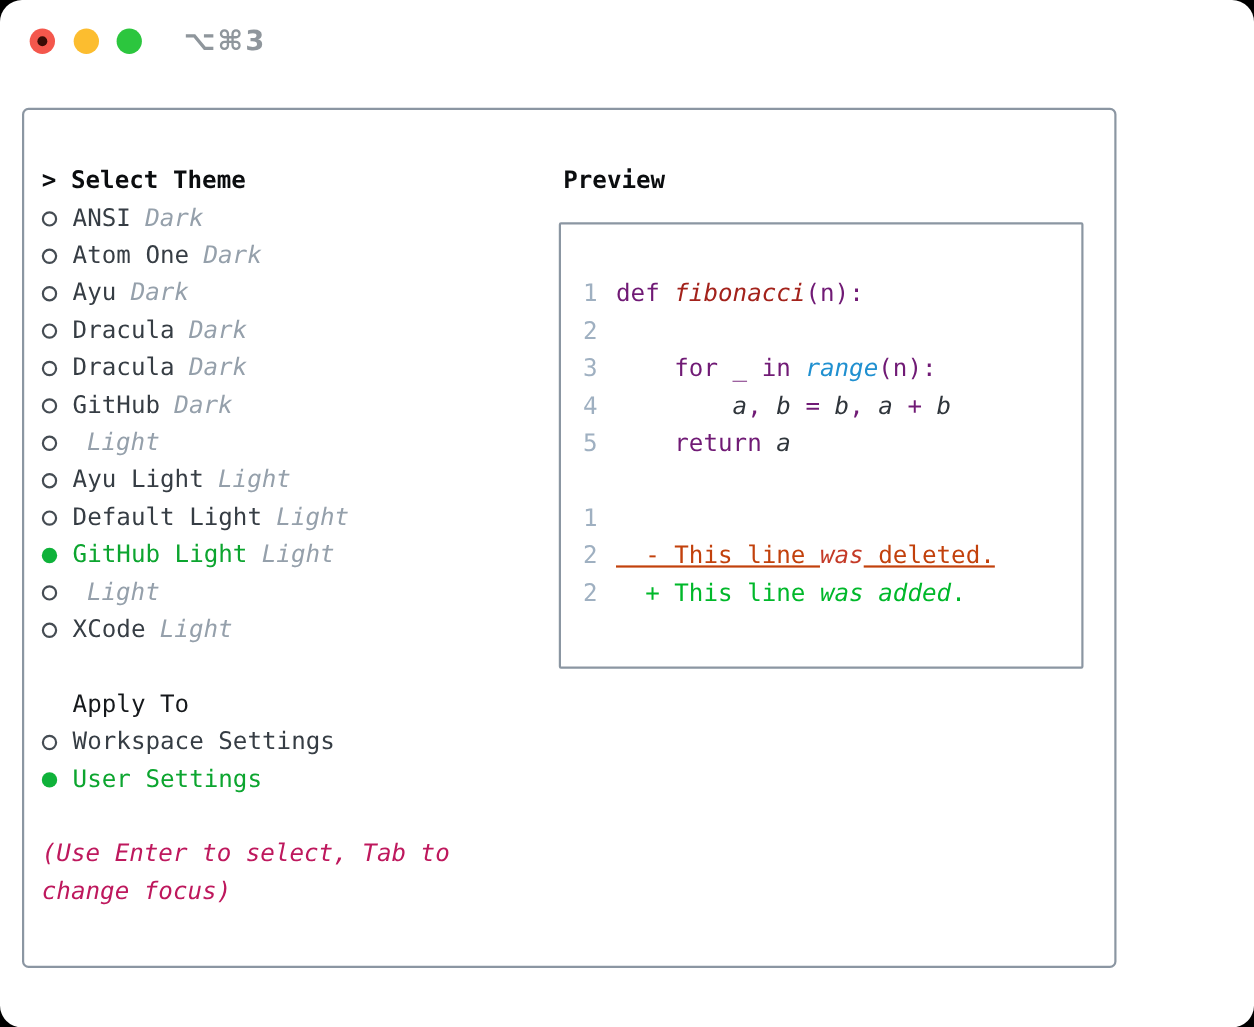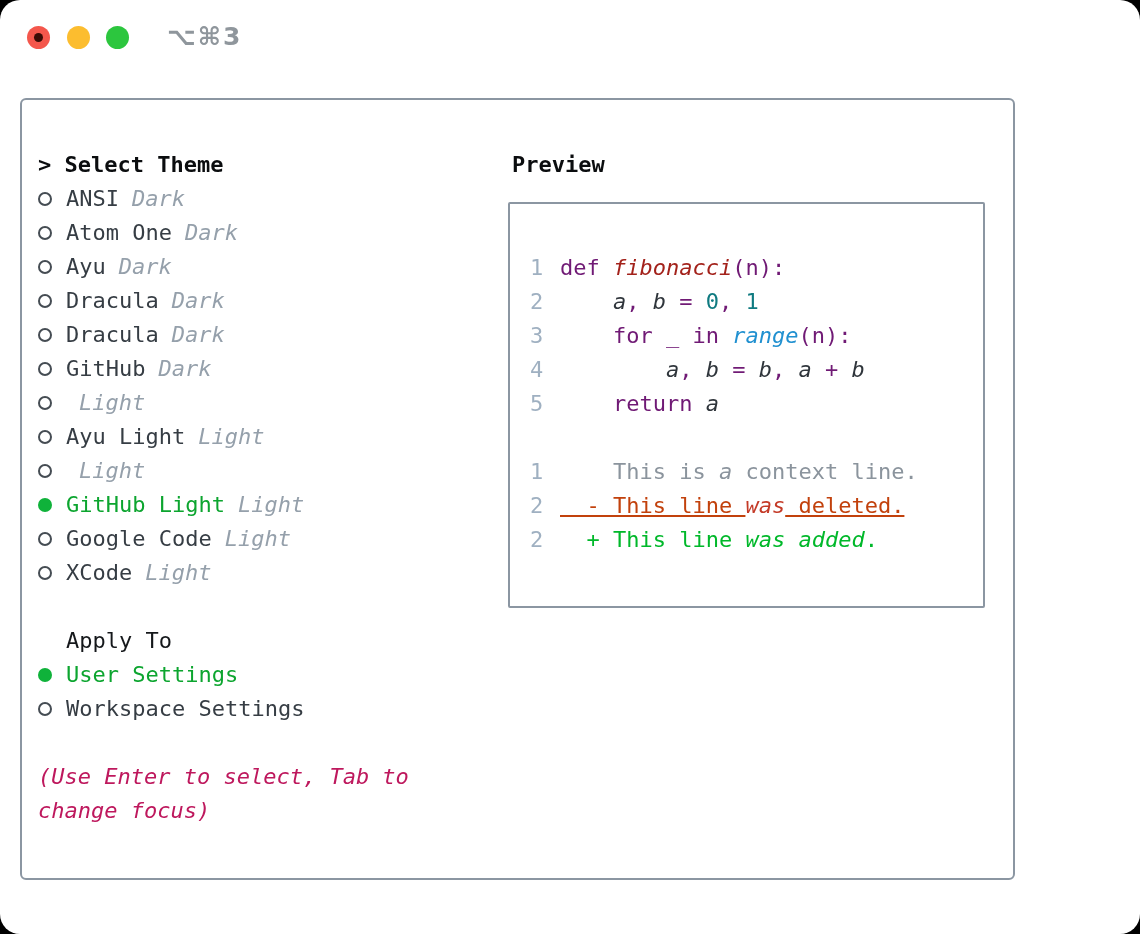--- a/index.html
+++ b/index.html
@@ -71,51 +71,51 @@
 
       <div id="theme-list">
           <div class="row theme-row"><span class="radio"></span><span class="tname">ANSI</span><span class="tvariant">Dark</span></div>
           <div class="row theme-row"><span class="radio"></span><span class="tname">Atom One</span><span class="tvariant">Dark</span></div>
           <div class="row theme-row"><span class="radio"></span><span class="tname">Ayu</span><span class="tvariant">Dark</span></div>
           <div class="row theme-row"><span class="radio"></span><span class="tname">Dracula</span><span class="tvariant">Dark</span></div>
           <div class="row theme-row"><span class="radio"></span><span class="tname">Dracula</span><span class="tvariant">Dark</span></div>
           <div class="row theme-row"><span class="radio"></span><span class="tname">GitHub</span><span class="tvariant">Dark</span></div>
           <div class="row theme-row"><span class="radio"></span><span class="tvariant">Light</span></div>
           <div class="row theme-row"><span class="radio"></span><span class="tname">Ayu Light</span><span class="tvariant">Light</span></div>
+          <div class="row theme-row"><span class="radio"></span><span class="tname">Default Light</span><span class="tvariant">Light</span></div>
+          <div class="row theme-row sel"><span class="radio sel"></span><span class="tname">GitHub Light</span><span class="tvariant">Light</span></div>
           <div class="row theme-row"><span class="radio"></span><span class="tvariant">Light</span></div>
-          <div class="row theme-row sel"><span class="radio sel"></span><span class="tname">GitHub Light</span><span class="tvariant">Light</span></div>
-          <div class="row theme-row"><span class="radio"></span><span class="tname">Google Code</span><span class="tvariant">Light</span></div>
           <div class="row theme-row"><span class="radio"></span><span class="tname">XCode</span><span class="tvariant">Light</span></div>
         </div>
 
       <div class="row"></div>
 
       <div class="row apply-header">
         <span>Apply To</span>
       </div>
 
       <div id="apply-list">
+          <div class="row theme-row"><span class="radio"></span><span class="tname">Workspace Settings</span></div>
           <div class="row theme-row sel"><span class="radio sel"></span><span class="tname">User Settings</span></div>
-          <div class="row theme-row"><span class="radio"></span><span class="tname">Workspace Settings</span></div>
         </div>
 
       <div class="row"></div>
 
       <div class="hint">(Use Enter to select, Tab to change focus)</div>
     </div>
 
     <div class="preview-title">Preview</div>
 
     <div class="preview-box">
       <div id="code" class="code">
           <div class="cline"><span class="ln">1</span><span><span class="s-plain">def </span><span class="s-fn">fibonacci</span><span class="s-plain">(n):</span></span></div>
-          <div class="cline"><span class="ln">2</span><span><span class="s-plain">    </span><span class="s-var">a</span><span class="s-plain">, </span><span class="s-var">b</span><span class="s-plain"> = </span><span class="s-num">0</span><span class="s-plain">, </span><span class="s-num">1</span></span></div>
+          <div class="cline"><span class="ln">2</span></div>
           <div class="cline"><span class="ln">3</span><span><span class="s-plain">    for _ in </span><span class="s-call">range</span><span class="s-plain">(n):</span></span></div>
           <div class="cline"><span class="ln">4</span><span><span class="s-plain">        </span><span class="s-var">a</span><span class="s-plain">, </span><span class="s-var">b</span><span class="s-plain"> = </span><span class="s-var">b</span><span class="s-plain">, </span><span class="s-var">a</span><span class="s-plain"> + </span><span class="s-var">b</span></span></div>
           <div class="cline"><span class="ln">5</span><span><span class="s-plain">    return </span><span class="s-var">a</span></span></div>
           <div class="cline"><span class="ln"></span></div>
-          <div class="cline"><span class="ln">1</span><span><span class="s-ctx">    This is </span><span class="s-ctxi">a</span><span class="s-ctx"> context line.</span></span></div>
+          <div class="cline"><span class="ln">1</span></div>
           <div class="cline"><span class="ln">2</span><span><span class="s-del">  - This line </span><span class="s-deli">was</span><span class="s-del"> deleted.</span></span></div>
           <div class="cline"><span class="ln">2</span><span><span class="s-add">  + This line </span><span class="s-addi">was</span><span class="s-add"> </span><span class="s-addi">added</span><span class="s-add">.</span></span></div>
         </div>
     </div>
   </div>
 </div>
 
 </body></html>

